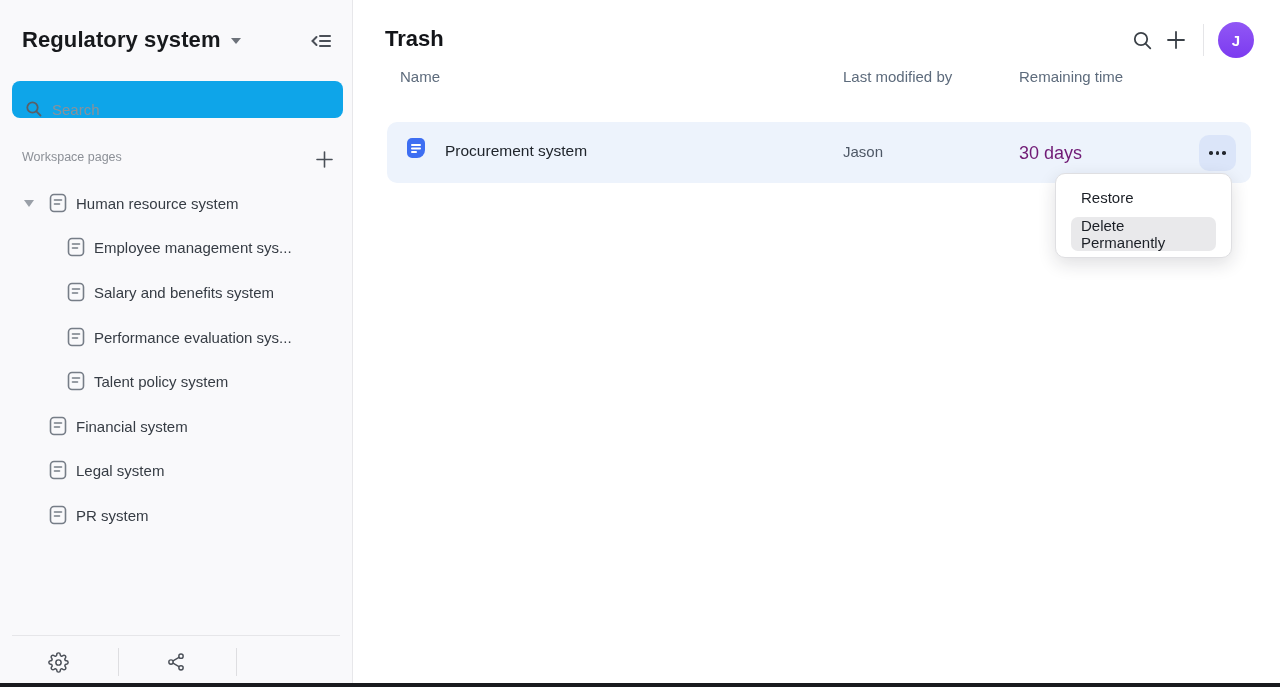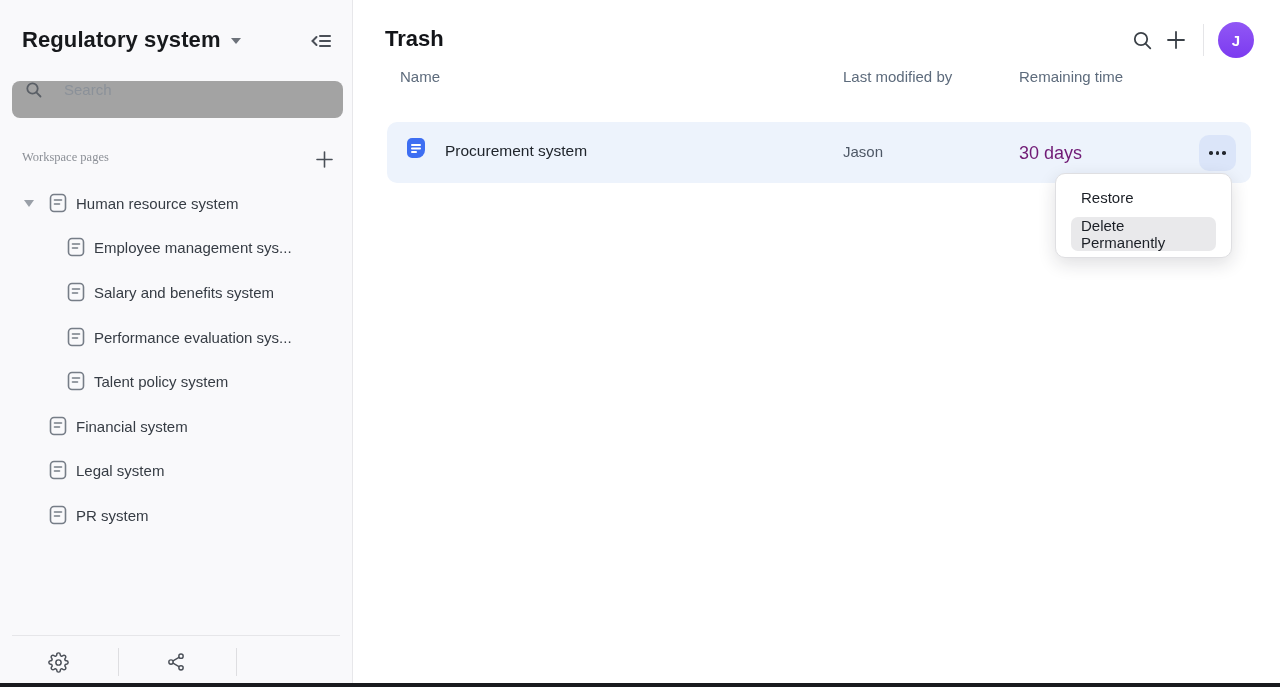--- a/index.html
+++ b/index.html
@@ -24,32 +24,32 @@
     display: flex; align-items: center; gap: 10px; cursor: pointer;
   }
   .ws-title { font-size: 22px; font-weight: 700; color: #17191c; letter-spacing: .1px; }
   .caret-down { width: 0; height: 0; border-left: 5px solid transparent; border-right: 5px solid transparent; border-top: 6px solid #6d727a; margin-top: 2px; }
   .collapse-btn {
     position: absolute; right: 18px; top: 8px; width: 28px; height: 26px;
     display: flex; align-items: center; justify-content: center; cursor: pointer;
   }
   .search-box {
     position: absolute; left: 12px; top: 81px; width: 331px; height: 37px;
-    background: #a3a3a3; border-radius: 8px;
-    display: flex; align-items: flex-start; padding-left: 13px; gap: 21px;
+    background: #0ea5e9; border-radius: 8px;
+    display: flex; align-items: flex-end; padding-left: 13px; gap: 9px;
   }
   .search-box input {
     border: none; background: transparent; outline: none;
     font-family: inherit; font-size: 15px; color: #3a3f45; width: 250px;
   }
   .search-box input::placeholder { color: #8b9199; }
   .section-row {
     position: absolute; left: 0; top: 146px; width: 353px; height: 26px;
   }
-  .section-label { position: absolute; left: 22px; top: 4px; font-size: 12.5px; color: #8c9097; font-family: Liberation Serif, serif; }
+  .section-label { position: absolute; left: 22px; top: 4px; font-size: 12.5px; color: #8c9097; }
   .section-add { position: absolute; right: 16px; top: 0; width: 26px; height: 26px; display: flex; align-items: center; justify-content: center; cursor: pointer; }
   .tree { position: absolute; left: 0; top: 180px; width: 353px; }
   .tree-item {
     position: absolute; left: 0; width: 353px; height: 36px;
     display: flex; align-items: center; cursor: pointer;
   }
   .tree-item .arrow-slot { width: 18px; margin-left: 20px; display: flex; align-items: center; justify-content: center; }
   .tree-item.lvl0 .doc-slot { margin-left: 10px; }
   .tree-item.lvl1 .doc-slot { margin-left: 66px; }
   .doc-slot { width: 20px; display: flex; align-items: center; justify-content: center; }

